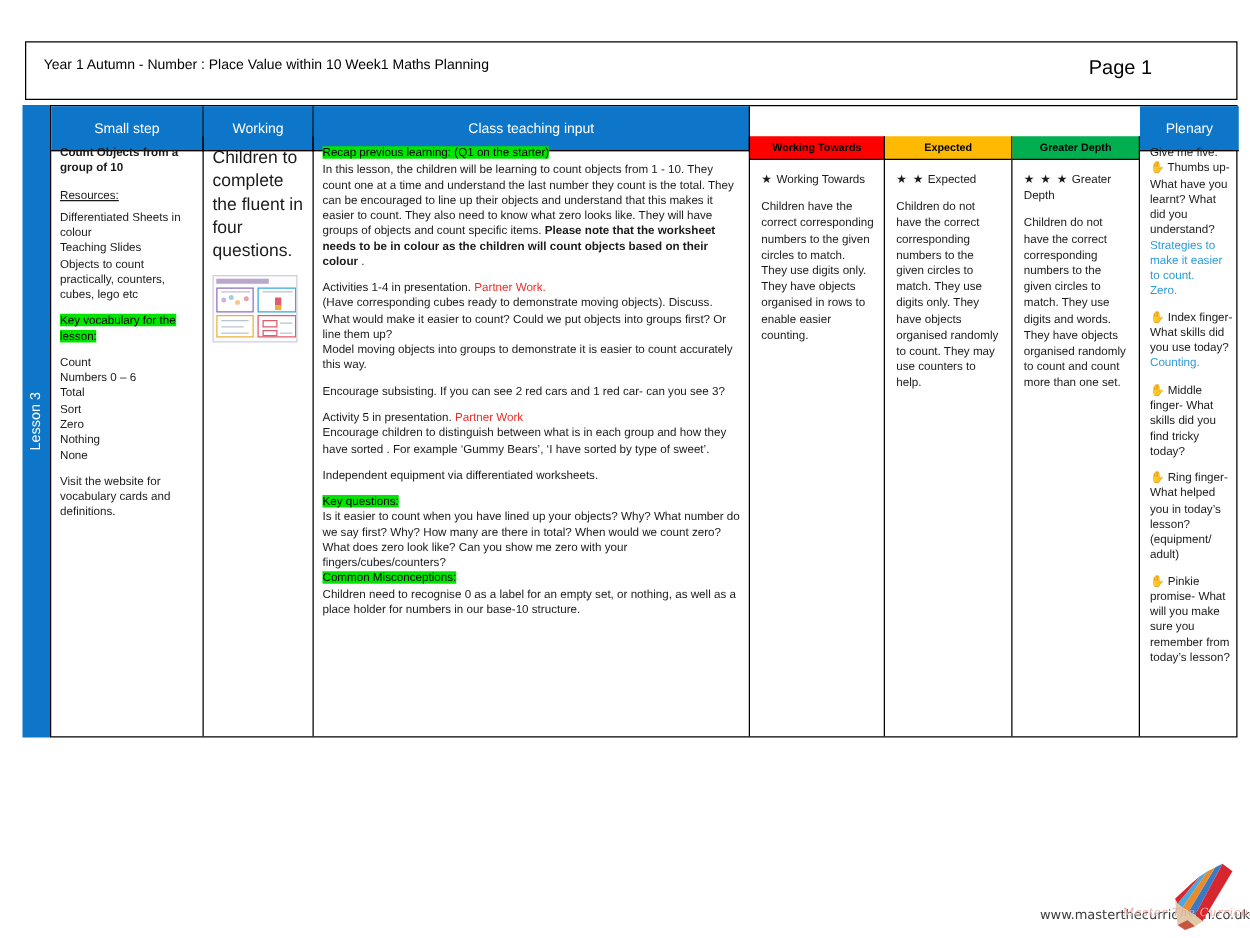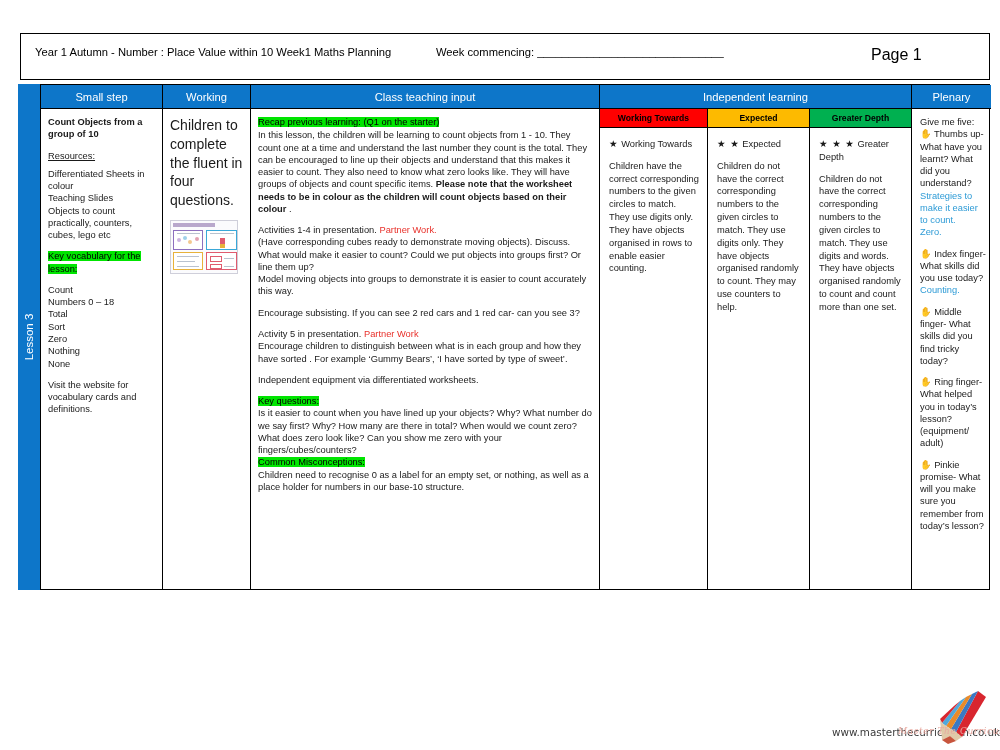--- a/index.html
+++ b/index.html
@@ -62,21 +62,21 @@
     position: absolute;
     left: 22px; top: 0;
     width: 950px; height: 506px;
     border: 1.4px solid #000;
     background: #fff;
   }
 
   
   .col-head {
     position: absolute;
-    top: 0; height: 24px;
+    top: 0; height: 36px;
     background: #0d76c9;
     color: #ffffff;
     font-size: 11.2px;
     display: flex; align-items: center; justify-content: center;
     border-right: 1.4px solid #000;
     border-bottom: 1.4px solid #000;
   }
   .col-head.last { border-right: none; }
 
   
@@ -175,51 +175,49 @@
     font-family: "DejaVu Serif", serif;
   }
 </style>
 </head>
 <body>
 
 <div id="page">
 
   <div class="header-bar">
     <div class="header-title">Year 1 Autumn -  Number : Place Value within 10 Week1 Maths Planning</div>
-    <div class="header-week">Week commencing: ______________________________</div>
     <div class="header-page">Page 1</div>
   </div>
 
   <div class="table-wrap">
 
     <div class="lesson-tab">
       <span class="lesson-tab-label">Lesson 3</span>
     </div>
 
     <div class="grid">
 
       <div class="col-head" style="left:0; width:122px;">Small step</div>
       <div class="col-head" style="left:122px; width:88px;">Working</div>
       <div class="col-head" style="left:210px; width:349px;">Class teaching input</div>
-      <div class="col-head" style="left:559px; width:312px;">Independent learning</div>
       <div class="col-head last" style="left:871px; width:79px;">Plenary</div>
 
       <div class="col-body" style="left:0; width:122px;">
         <div class="bold">Count Objects from a group of 10</div>
         <span class="sp"></span>
         <div class="u">Resources:</div>
         <span class="sp-s"></span>
         <div style="white-space:pre-line;">Differentiated Sheets in colour
 Teaching Slides
 Objects to count practically, counters, cubes, lego etc</div>
         <span class="sp"></span>
         <span class="hl-green">Key vocabulary for the lesson:</span>
         <span class="sp"></span>
         <div style="white-space:pre-line;">Count
-Numbers 0 – 18
+Numbers 0 – 6
 Total
 Sort
 Zero
 Nothing
 None</div>
         <span class="sp"></span>
         <div>Visit the website for vocabulary cards and definitions.</div>
       </div>
 
       <div class="col-body" style="left:122px; width:88px;">

